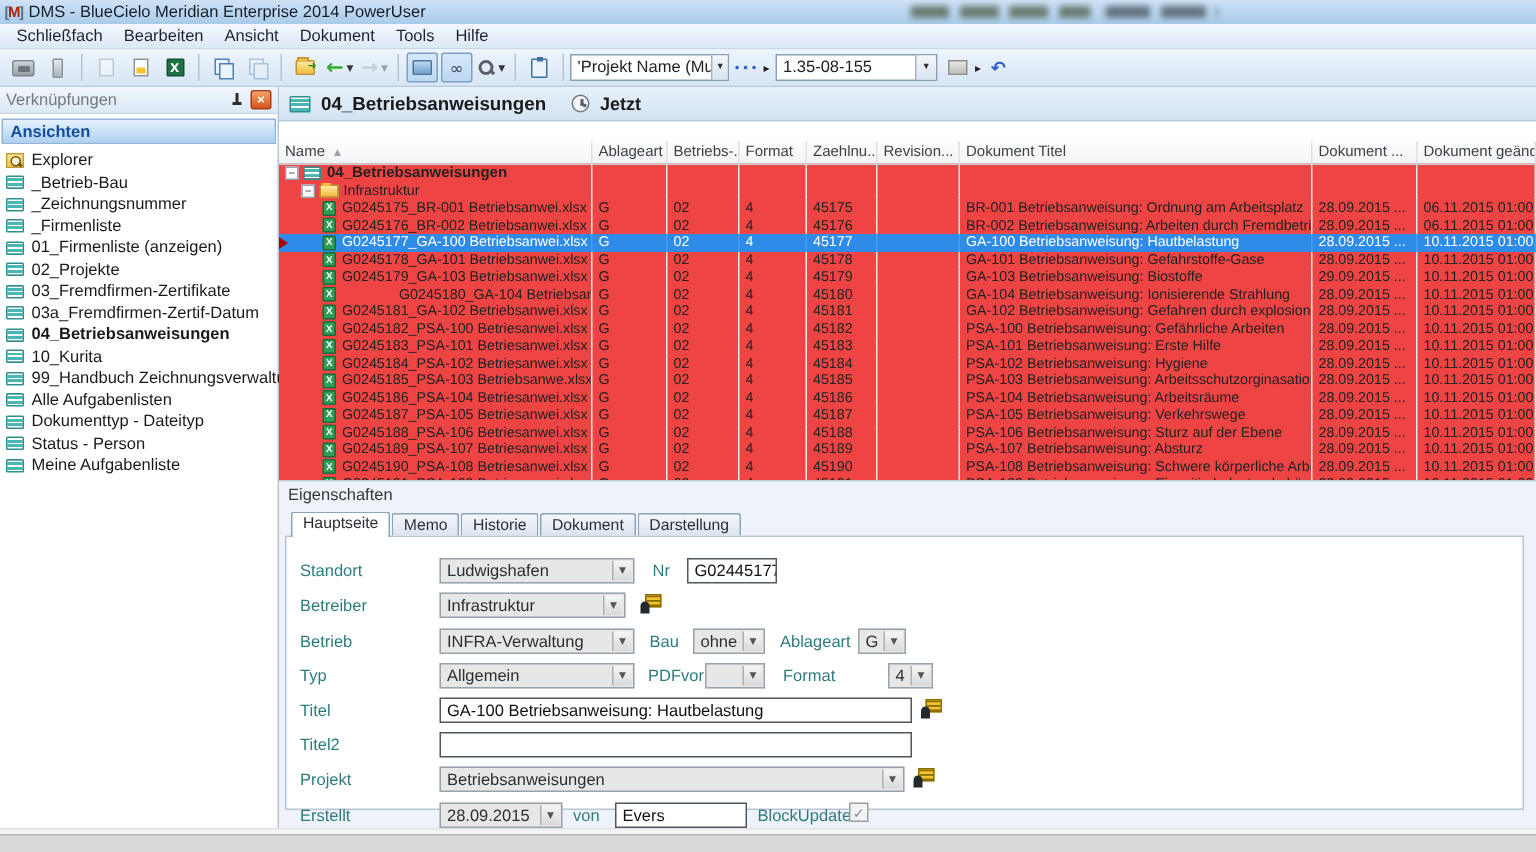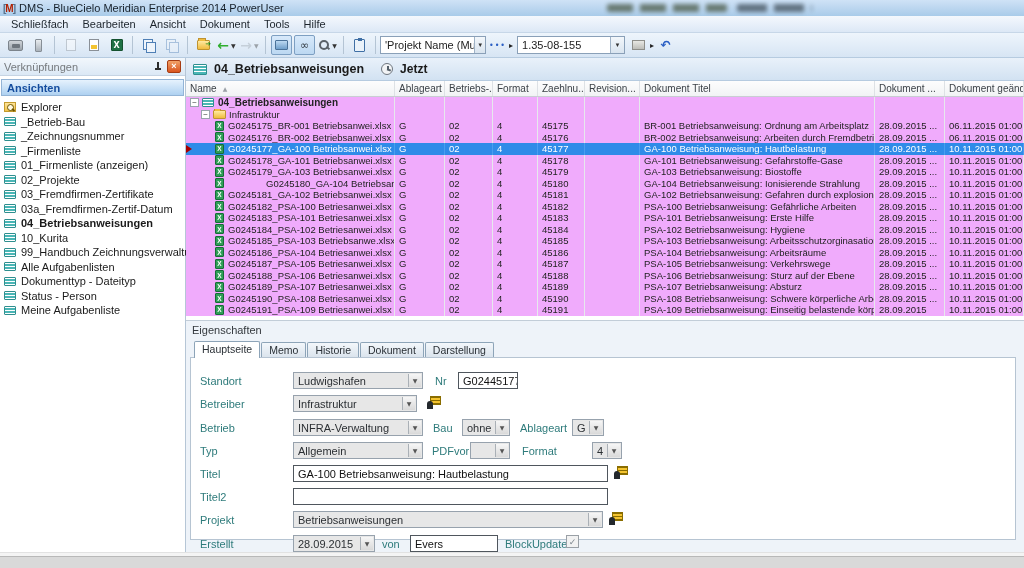--- a/index.html
+++ b/index.html
@@ -93,21 +93,21 @@
     background:linear-gradient(#e9f1fa,#d2e2f2); border-bottom:1px solid #b6cbe0;
     display:flex; align-items:center; gap:7px; padding-left:7px; }
   .view-header .vtitle { font-weight:bold; font-size:12.5px; }
   .ic-view.big { width:14px; height:11px; }
   .ic-clock { width:12px; height:12px; border:1px solid #6f7780; border-radius:50%; background:#f2f4f6; position:relative; margin-left:10px; }
   .ic-clock::before { content:""; position:absolute; left:5px; top:2px; width:1.5px; height:4px; background:#55606a; }
   .ic-clock::after { content:""; position:absolute; left:5px; top:5px; width:4px; height:1.5px; background:#55606a; transform:rotate(20deg); }
   .view-header .jetzt { font-weight:bold; font-size:12px; }
 
   
-  .tablewrap { position:absolute; left:186px; top:81px; right:0; height:235px; background:#f0abfc; overflow:hidden; }
+  .tablewrap { position:absolute; left:186px; top:94px; right:0; height:235px; background:#ef4444; overflow:hidden; }
   .thead { display:flex; height:16px; border-bottom:1px solid #c9ced3; background:linear-gradient(#fdfdfd,#f1f3f5); }
   .th { display:flex; align-items:center; padding-left:4px; border-right:1px solid #dde1e5; color:#3c4248;
     font-size:10px; overflow:hidden; white-space:nowrap; flex:0 0 auto; }
   .sort { font-size:6px; color:#9aa0a6; margin-left:6px; font-family:"DejaVu Sans",sans-serif; }
   .tbody { position:relative; }
   .trow { display:flex; height:11.5px; align-items:stretch; }
   .td { flex:0 0 auto; border-right:1px solid #e6e9ec; font-size:9.5px; display:flex; align-items:center;
     padding-left:4px; overflow:hidden; white-space:nowrap; color:#222; }
   .trow.rowsel { background:#2f8be8; }
   .trow.rowsel .td { color:#fff; border-right-color:#4a9cf0; }

